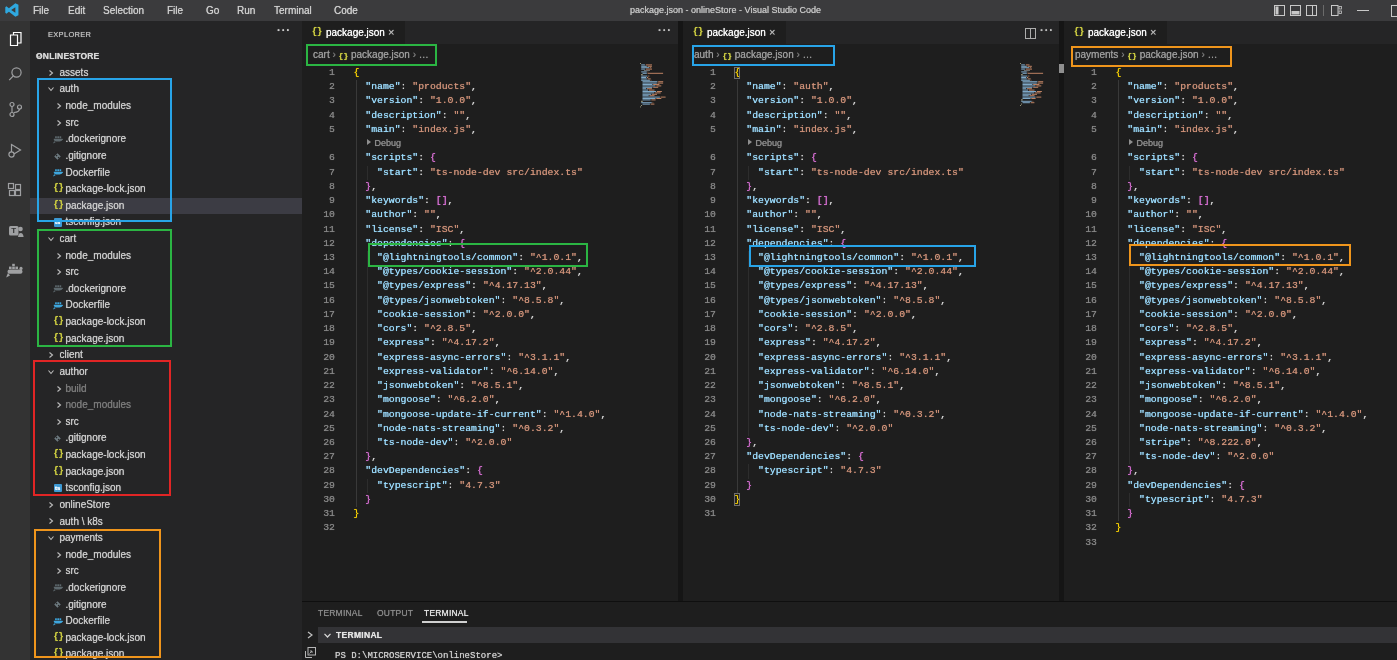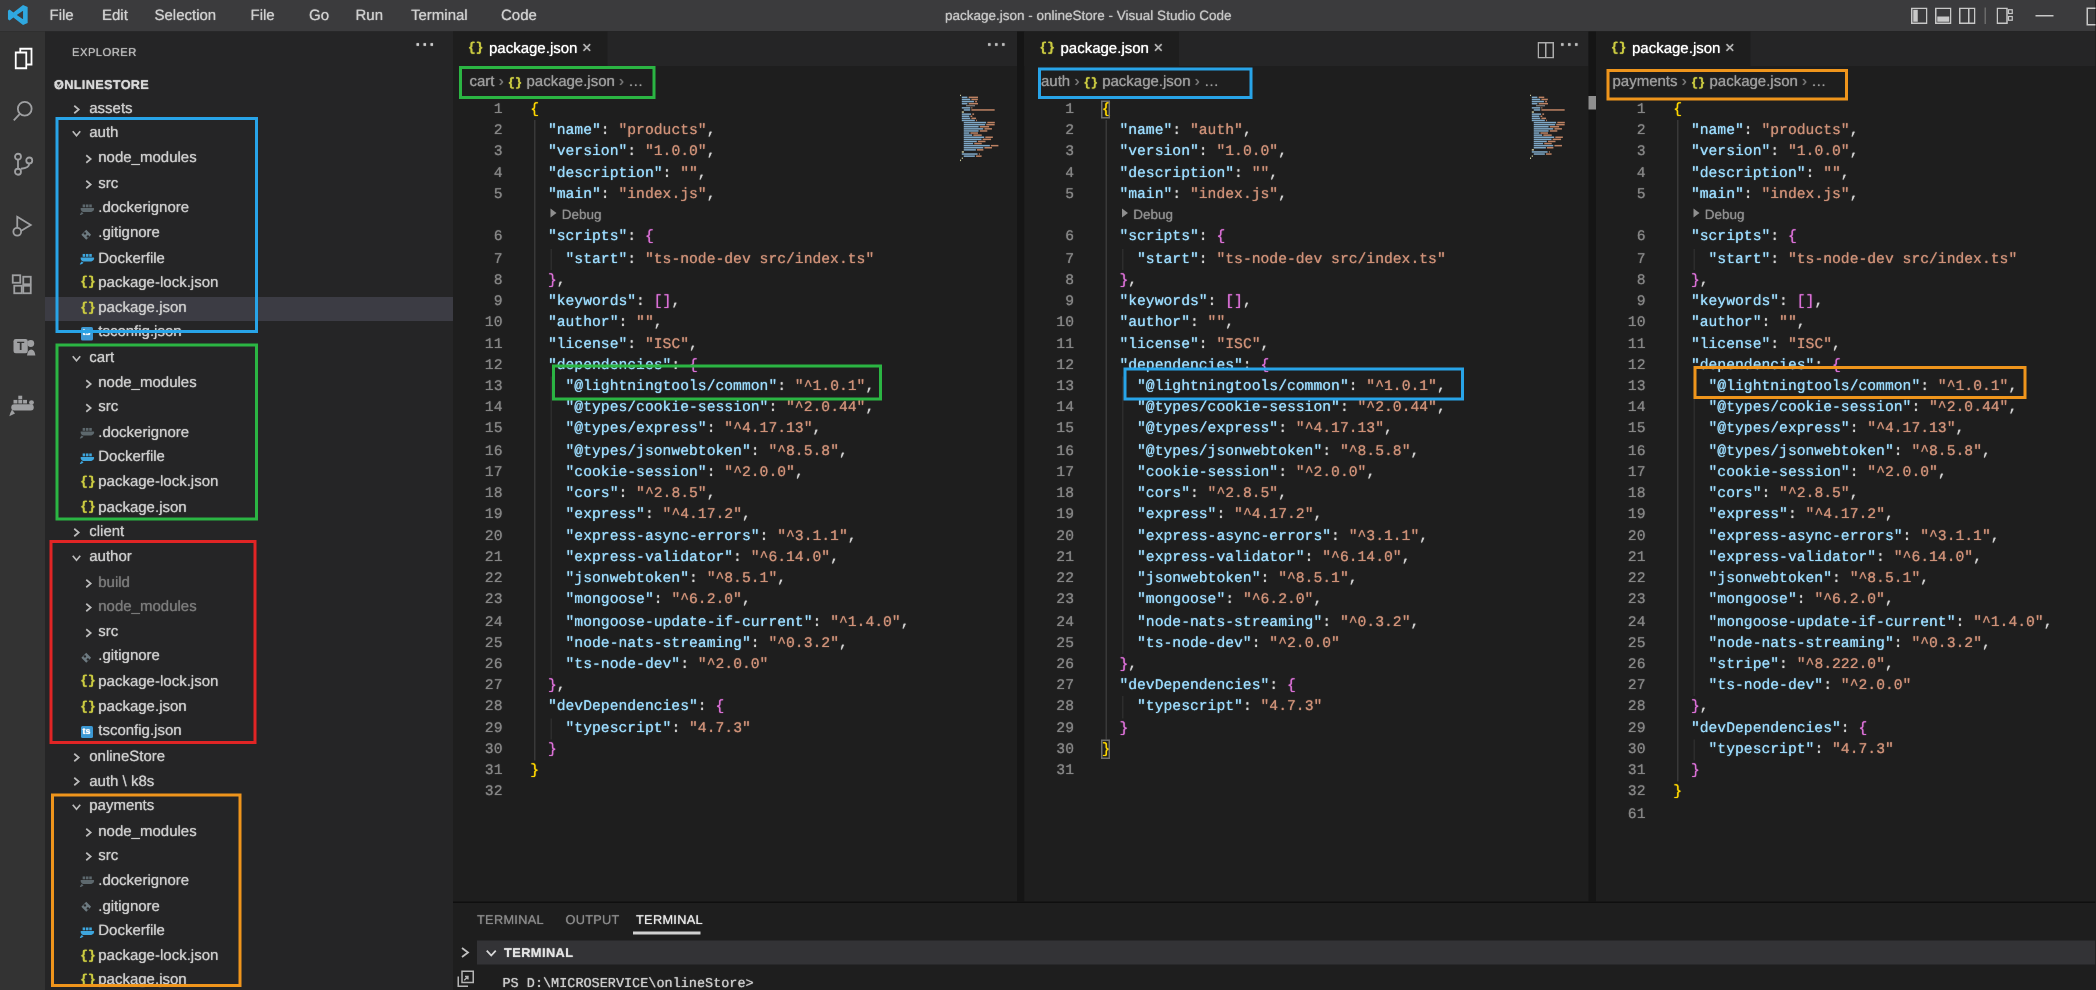--- a/index.html
+++ b/index.html
@@ -468,21 +468,21 @@
 <span style="position:absolute;left:1064px;top:464.44px;width:33px;height:14.23px;line-height:14.23px;text-align:right;font:9.8px/14.23px 'Liberation Mono',monospace;color:#858585">28</span>
 <span style="position:absolute;left:1115.5px;top:464.44px;height:14.23px;font:9.8px/14.23px 'Liberation Mono',monospace;color:#d4d4d4;white-space:pre">  <i style="color:#da70d6">}</i><i style="color:#d4d4d4">,</i></span>
 <span style="position:absolute;left:1064px;top:478.67px;width:33px;height:14.23px;line-height:14.23px;text-align:right;font:9.8px/14.23px 'Liberation Mono',monospace;color:#858585">29</span>
 <span style="position:absolute;left:1115.5px;top:478.67px;height:14.23px;font:9.8px/14.23px 'Liberation Mono',monospace;color:#d4d4d4;white-space:pre">  <i style="color:#9cdcfe">"devDependencies"</i><i style="color:#d4d4d4">: </i><i style="color:#da70d6">{</i></span>
 <span style="position:absolute;left:1064px;top:492.90000000000003px;width:33px;height:14.23px;line-height:14.23px;text-align:right;font:9.8px/14.23px 'Liberation Mono',monospace;color:#858585">30</span>
 <span style="position:absolute;left:1115.5px;top:492.90000000000003px;height:14.23px;font:9.8px/14.23px 'Liberation Mono',monospace;color:#d4d4d4;white-space:pre">    <i style="color:#9cdcfe">"typescript"</i><i style="color:#d4d4d4">: </i><i style="color:#ce9178">"4.7.3"</i></span>
 <span style="position:absolute;left:1064px;top:507.13px;width:33px;height:14.23px;line-height:14.23px;text-align:right;font:9.8px/14.23px 'Liberation Mono',monospace;color:#858585">31</span>
 <span style="position:absolute;left:1115.5px;top:507.13px;height:14.23px;font:9.8px/14.23px 'Liberation Mono',monospace;color:#d4d4d4;white-space:pre">  <i style="color:#da70d6">}</i></span>
 <span style="position:absolute;left:1064px;top:521.36px;width:33px;height:14.23px;line-height:14.23px;text-align:right;font:9.8px/14.23px 'Liberation Mono',monospace;color:#858585">32</span>
 <span style="position:absolute;left:1115.5px;top:521.36px;height:14.23px;font:9.8px/14.23px 'Liberation Mono',monospace;color:#d4d4d4;white-space:pre"><i style="color:#ffd700">}</i></span>
-<span style="position:absolute;left:1064px;top:535.59px;width:33px;height:14.23px;line-height:14.23px;text-align:right;font:9.8px/14.23px 'Liberation Mono',monospace;color:#858585">61</span>
+<span style="position:absolute;left:1064px;top:535.59px;width:33px;height:14.23px;line-height:14.23px;text-align:right;font:9.8px/14.23px 'Liberation Mono',monospace;color:#858585">33</span>
 <div style="position:absolute;left:1117.5px;top:80.23px;width:1px;height:441.13px;background:rgba(255,255,255,0.12)"></div>
 <div style="position:absolute;left:1129.26px;top:165.61px;width:1px;height:14.23px;background:rgba(255,255,255,0.07)"></div>
 <div style="position:absolute;left:1129.26px;top:250.99px;width:1px;height:213.45000000000002px;background:rgba(255,255,255,0.07)"></div>
 <div style="position:absolute;left:1129.26px;top:492.90000000000003px;width:1px;height:14.23px;background:rgba(255,255,255,0.07)"></div>
 <svg style="position:absolute;left:640px;top:63px" width="30" height="48" viewBox="0 0 30 48">
       <rect x="0.0" y="0.0" width="0.7" height="1" fill="#c9c9a0"></rect>
       <rect x="1.2" y="1.4" width="3.7" height="1" fill="#7fa8c7"></rect>
       <rect x="5.8" y="1.4" width="6.2" height="1" fill="#bd8263"></rect>
       <rect x="1.2" y="2.8" width="5.6" height="1" fill="#7fa8c7"></rect>
       <rect x="7.6" y="2.8" width="4.3" height="1" fill="#bd8263"></rect>

